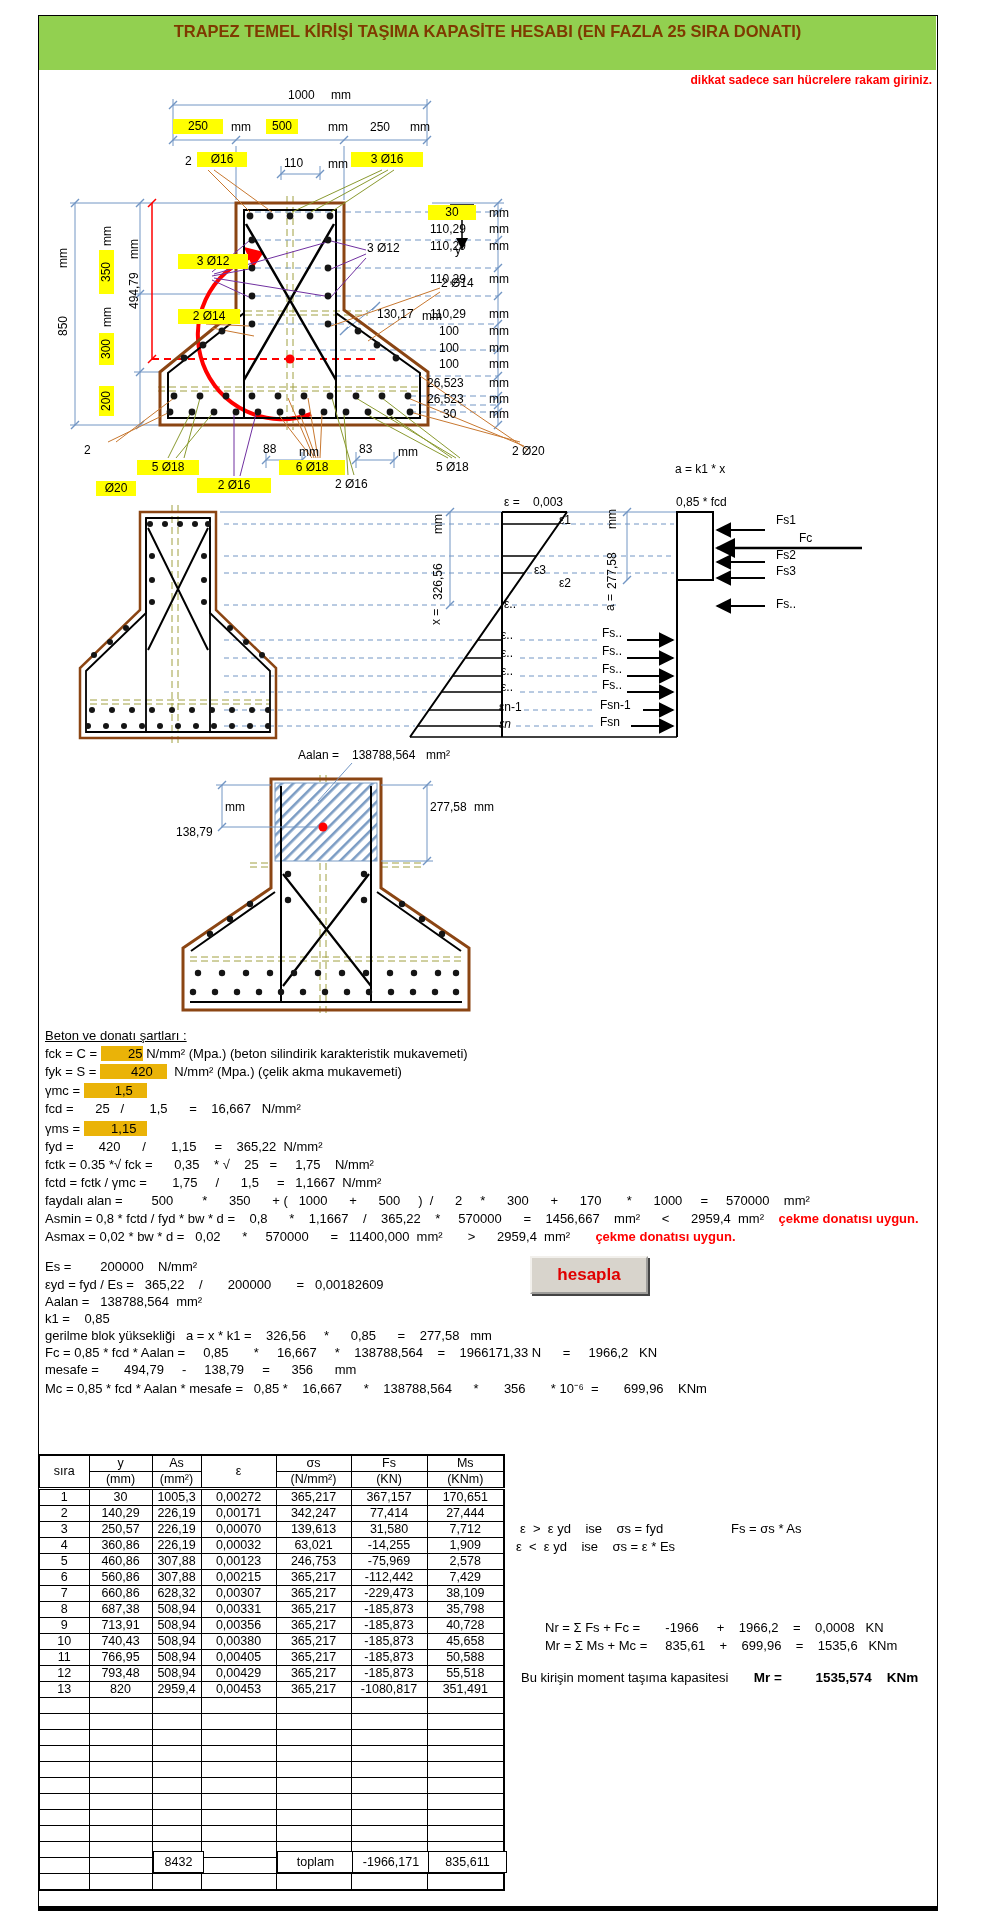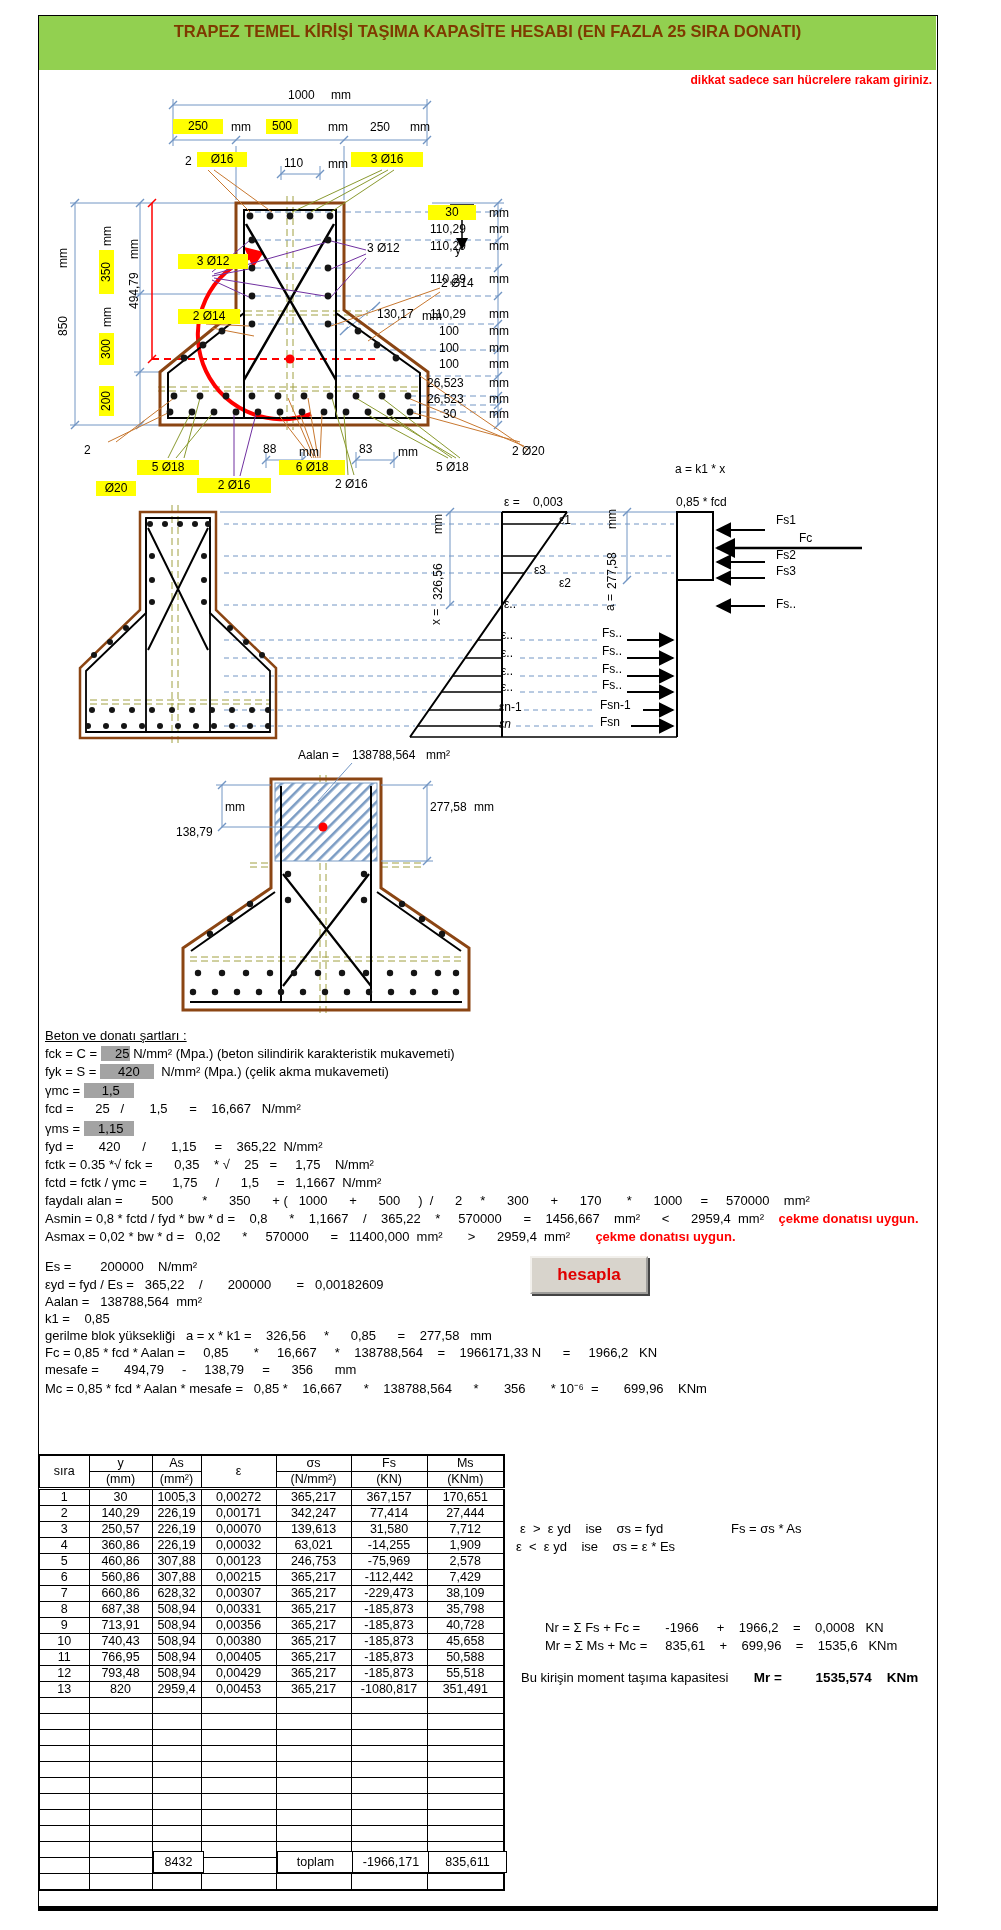--- a/index.html
+++ b/index.html
@@ -8,21 +8,21 @@
   #header-bar{position:absolute;left:39px;top:16px;width:897px;height:54px;background:#92D050;text-align:center;}
   #title{margin:6px 0 0 0;font-size:16.5px;font-weight:bold;color:#7E3A00;}
   #subtitle{margin-top:2px;font-size:11.5px;font-weight:bold;color:#7E3A00;}
   #warning{position:absolute;left:520px;top:73px;width:412px;text-align:right;color:#FF0000;font-weight:bold;font-size:12px;}
   #diagrams{position:absolute;left:0;top:0;}
   .lbl{position:absolute;font-size:12px;white-space:pre;color:#000;line-height:15px;}
   .lbl.hl{background:#FFFF00;text-align:center;}
   .lbl.rot,.lbl.rothl{transform:rotate(-90deg);transform-origin:0 0;}
   .lbl.rothl{background:#FFFF00;text-align:center;}
   .fline{position:absolute;white-space:pre;font-size:13px;color:#000;line-height:16px;}
-  .fp.hl{background:#a3a3a3;}
+  .fp.hl{background:#eab308;padding-left:13px;}
   .fp.red{color:#FF0000;font-weight:bold;}
   .fp.u{text-decoration:underline;}
   .fp.b{font-weight:bold;font-size:13.5px;}
   #hesapla{position:absolute;left:530px;top:1256px;width:118px;height:38px;background:#D8D4CC;border:2px outset #F2F0EC;box-shadow:2px 2px 0 #444;color:#E00000;font-weight:bold;font-size:17px;font-family:"Liberation Sans",sans-serif;cursor:pointer;}
   #table-wrap{position:absolute;left:38px;top:1418px;}
   #rebar-table{border-collapse:collapse;table-layout:fixed;border:2px solid #000;margin-top:36px;}
   #rebar-table th,#rebar-table td{border:1px solid #000;font-size:12.5px;font-weight:normal;text-align:center;padding:0;height:15px;line-height:15px;overflow:hidden;}
   #rebar-table thead{border-bottom:3px double #000;}
   .eps-h{font-size:17px;}
   #totals-row{position:absolute;left:0;top:1851px;}

